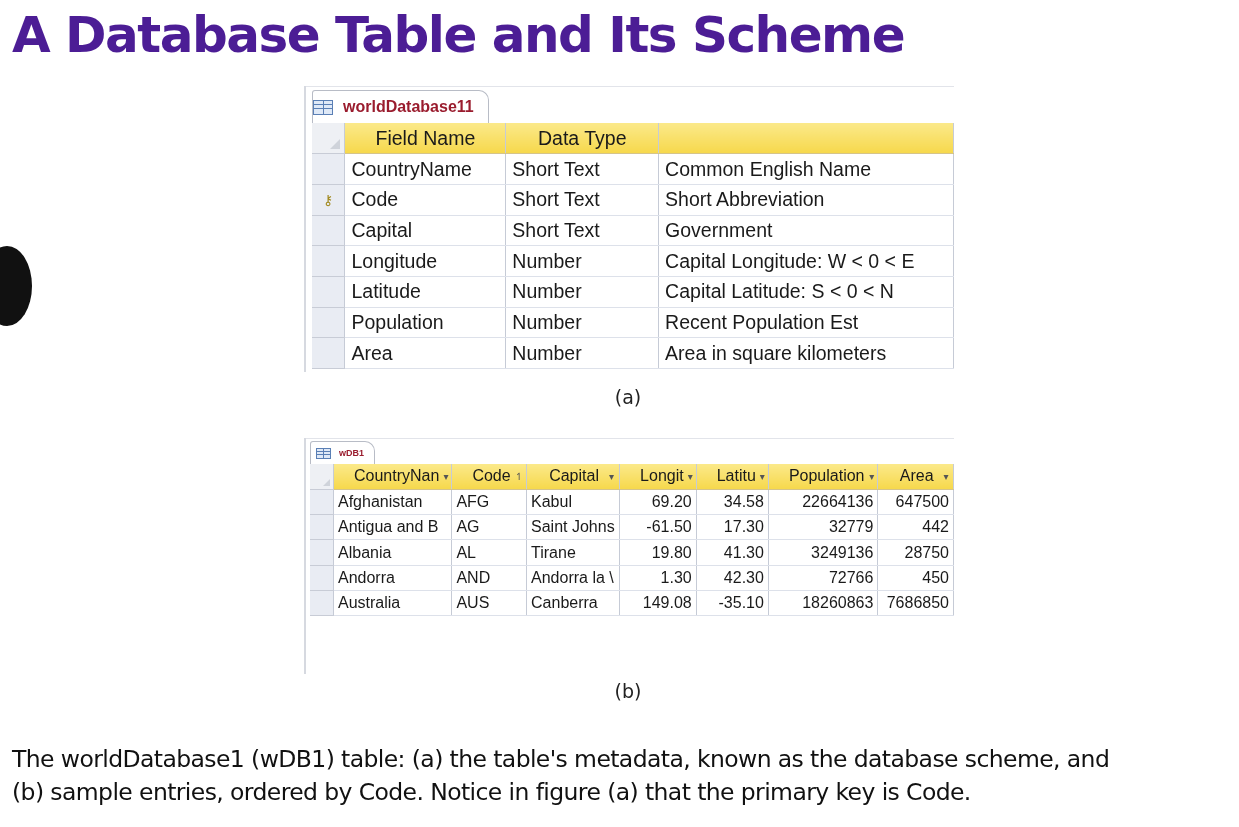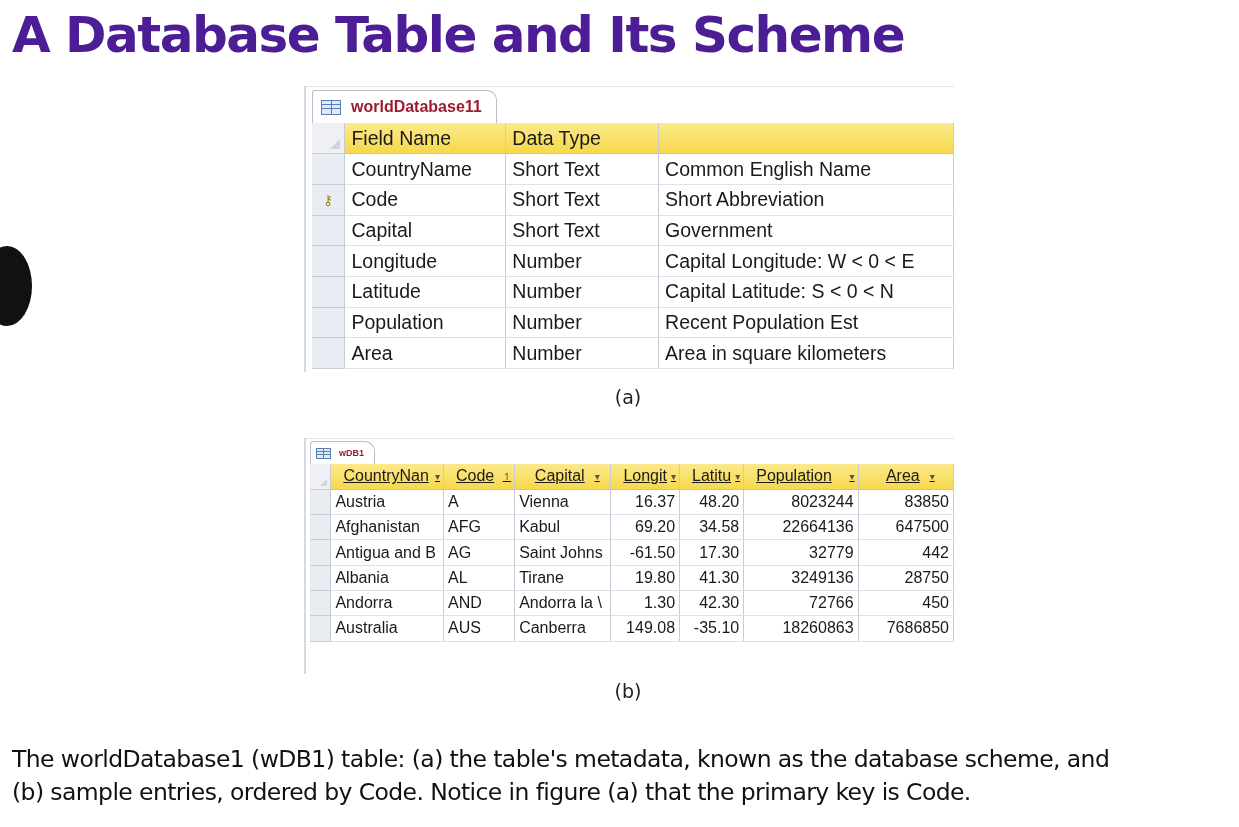--- a/index.html
+++ b/index.html
@@ -55,35 +55,35 @@
       border-bottom: 1px solid #c8ccd6;
     }
     table.grid th.selector { background: #eef0f4; position: relative; }
     .corner-tri {
       position: absolute; right: 4px; bottom: 4px; width: 0; height: 0;
       border-left: 10px solid transparent; border-bottom: 10px solid #cfd3da;
     }
 
     
     #schema-panel { left: 304px; top: 86px; width: 650px; height: 286px; }
-    #schema-panel .tab { left: 8px; top: 4px; height: 33px; padding: 0 14px 0 8px; font-size: 16px; }
+    #schema-panel .tab { left: 8px; top: 4px; height: 33px; padding: 0 14px 0 0; font-size: 16px; }
     #schema-panel .tab .grid-icon { width: 20px; height: 15px; margin-right: 10px; }
     #schema-table { left: 8px; top: 37px; }
     #schema-table th, #schema-table td { height: 30.7px; font-size: 19.5px; padding: 0 6px; }
-    #schema-table th { }
+    #schema-table th { text-align: center; }
     #schema-table th.desc-col { text-align: left; }
     .key-icon { color: #a0881c; font-size: 14px; display: block; text-align: center; }
 
     
     #data-panel { left: 304px; top: 438px; width: 650px; height: 236px; }
     #data-panel .tab { left: 6px; top: 3px; height: 23px; padding: 0 10px 0 5px; font-size: 9px; }
     #data-panel .tab .grid-icon { width: 15px; height: 11px; margin-right: 8px; }
     #data-table { left: 6px; top: 26px; }
     #data-table th, #data-table td { height: 25.3px; font-size: 16px; padding: 0 4px; }
-    #data-table th { padding: 0 3px 0 12px; text-decoration: underline; }
+    #data-table th { padding: 0 3px 0 20px; }
     #data-table td.num { text-align: right; }
     .sort-arrow { color: #555; font-size: 10px; margin-left: 4px; vertical-align: middle; }
     .th-inner { display: flex; justify-content: space-between; align-items: center; }
     .th-inner.center { justify-content: center; gap: 6px; }
 
     .sub-caption {
       position: absolute; font-size: 19px; color: #222; transform: translateX(-50%);
       font-family: "DejaVu Sans", sans-serif;
     }
 
@@ -239,30 +239,20 @@
             <div class="th-inner center">
               <span>Area</span>
               <span class="sort-arrow">▾</span>
             </div>
           </th>
         </tr>
     </thead>
     <tbody id="data-body">
         <tr>
           <td class="selector"></td>
-          <td>Austria</td>
-          <td>A</td>
-          <td>Vienna</td>
-          <td class="num">16.37</td>
-          <td class="num">48.20</td>
-          <td class="num">8023244</td>
-          <td class="num">83850</td>
-        </tr>
-        <tr>
-          <td class="selector"></td>
           <td>Afghanistan</td>
           <td>AFG</td>
           <td>Kabul</td>
           <td class="num">69.20</td>
           <td class="num">34.58</td>
           <td class="num">22664136</td>
           <td class="num">647500</td>
         </tr>
         <tr>
           <td class="selector"></td>

